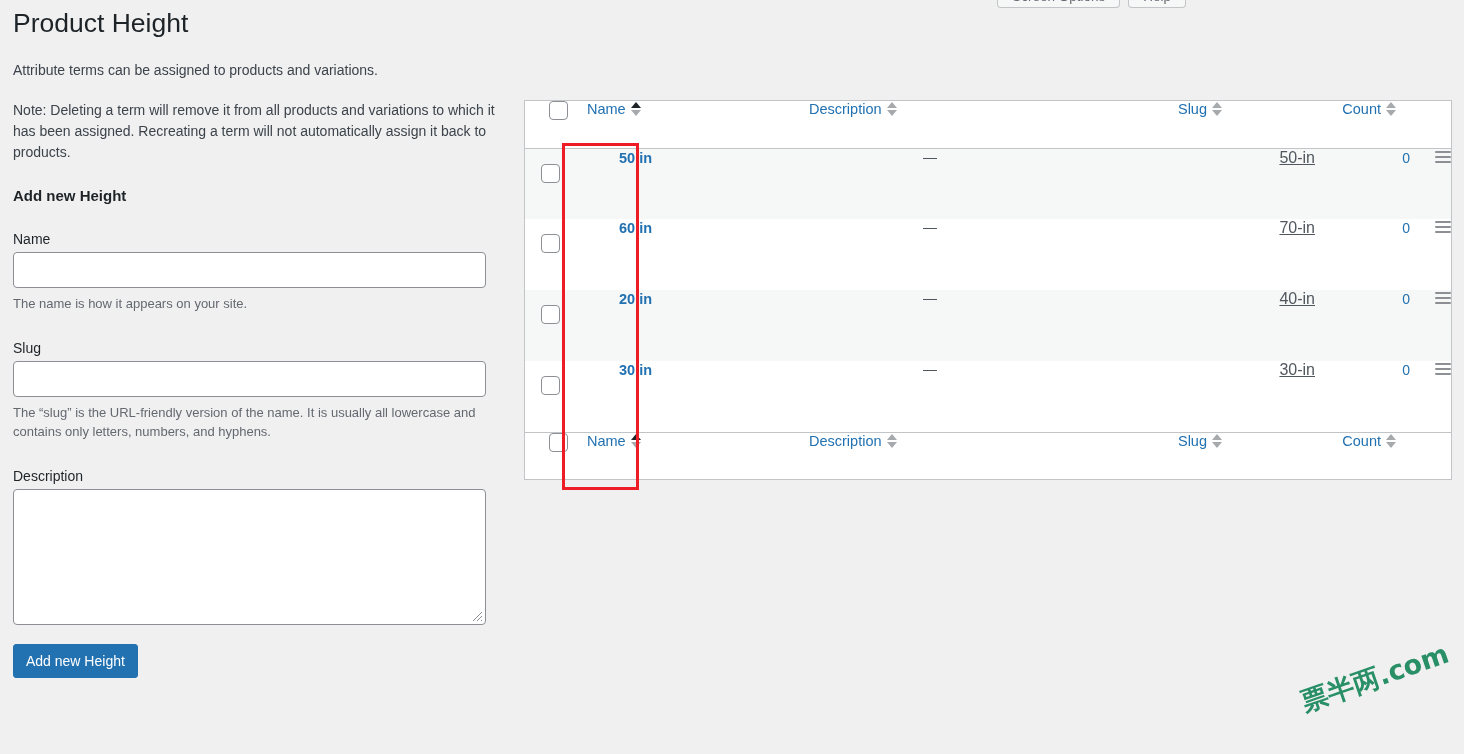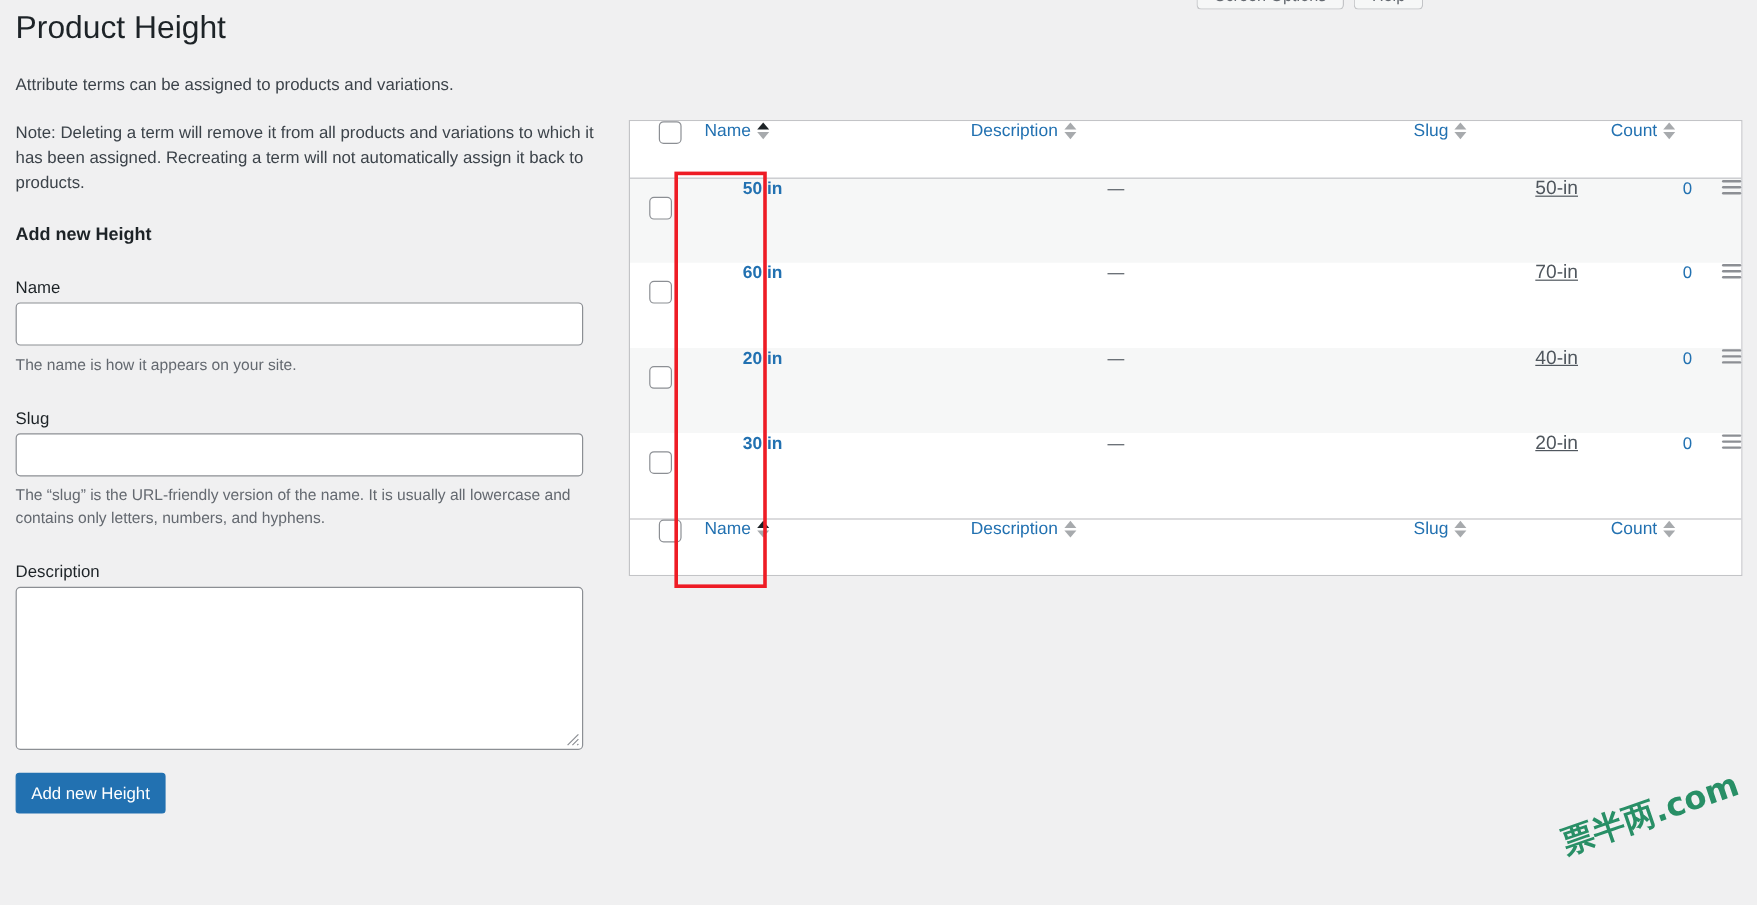--- a/index.html
+++ b/index.html
@@ -293,21 +293,21 @@
             <td class="slug-cell">40-in</td>
             <td class="count-cell"><a class="count-link">0</a></td>
             <td class="hand-cell"><span class="drag-handle"><i></i><i></i><i></i></span></td>
           </tr>
           <tr class="plain">
             <td>
               <div class="cbcell"><span class="cbox"></span></div>
             </td>
             <td class="name-cell"><a class="name-link">30 in</a></td>
             <td class="desc-cell">—</td>
-            <td class="slug-cell">20-in</td>
+            <td class="slug-cell">30-in</td>
             <td class="count-cell"><a class="count-link">0</a></td>
             <td class="hand-cell"><span class="drag-handle"><i></i><i></i><i></i></span></td>
           </tr>
         </tbody>
 
       <tfoot>
         <tr>
           <th>
             <div class="cbcell" style="padding-top:0">
               <span class="cbox"></span>

